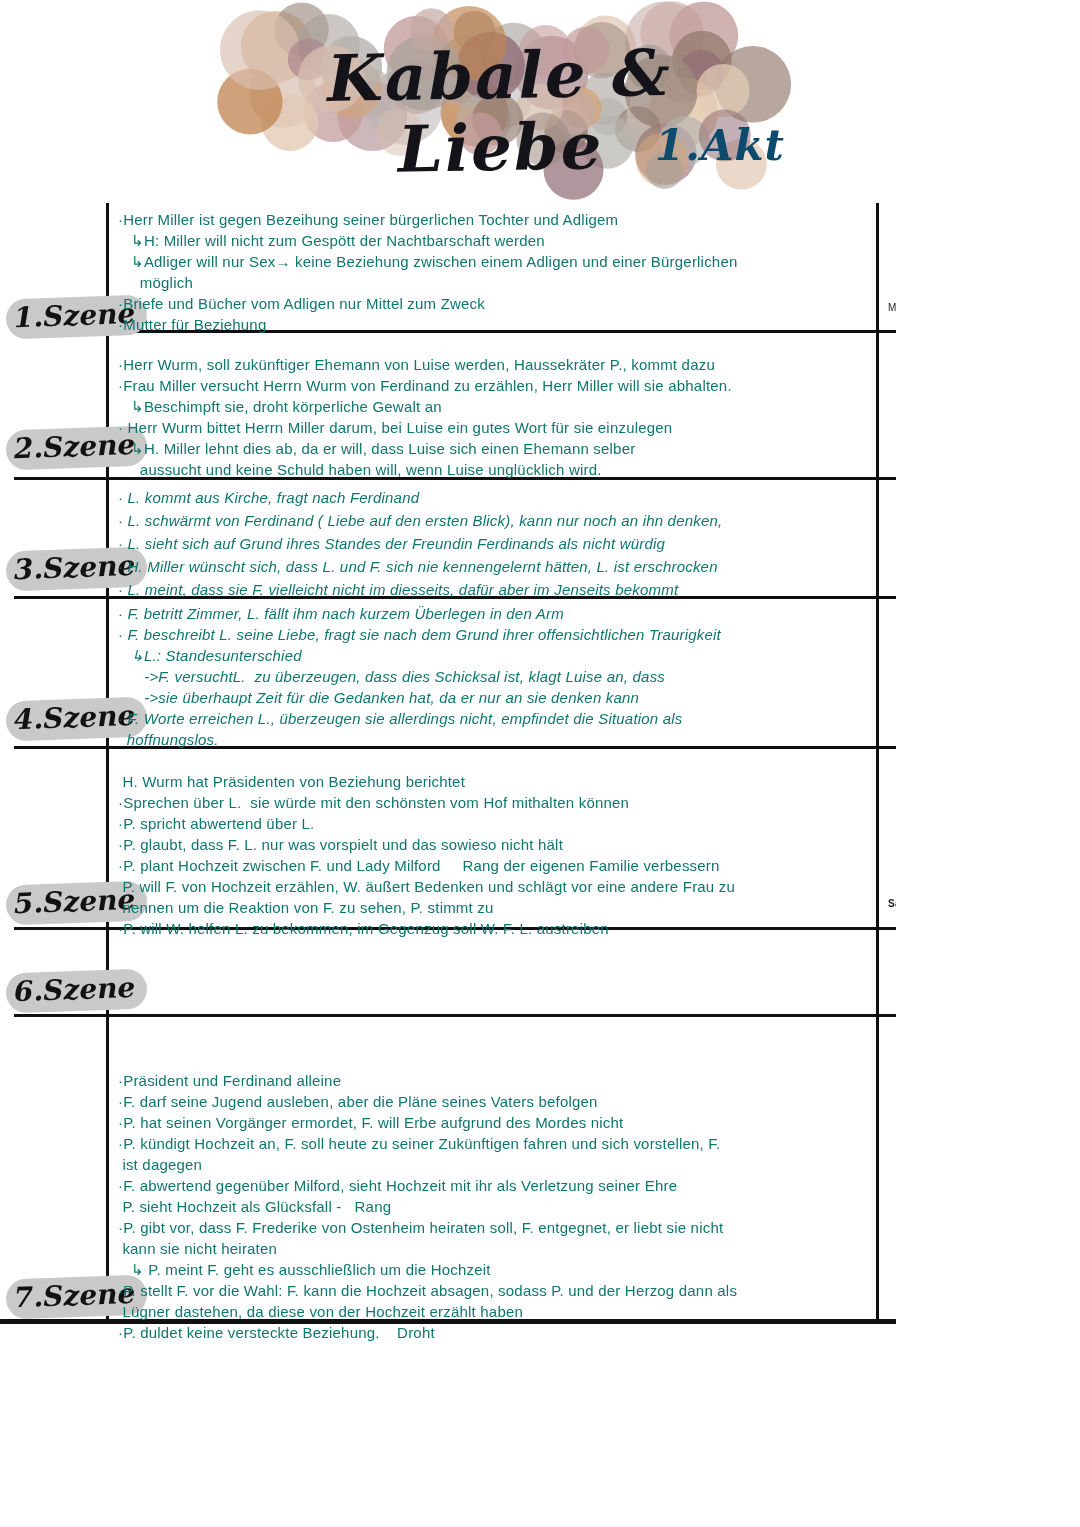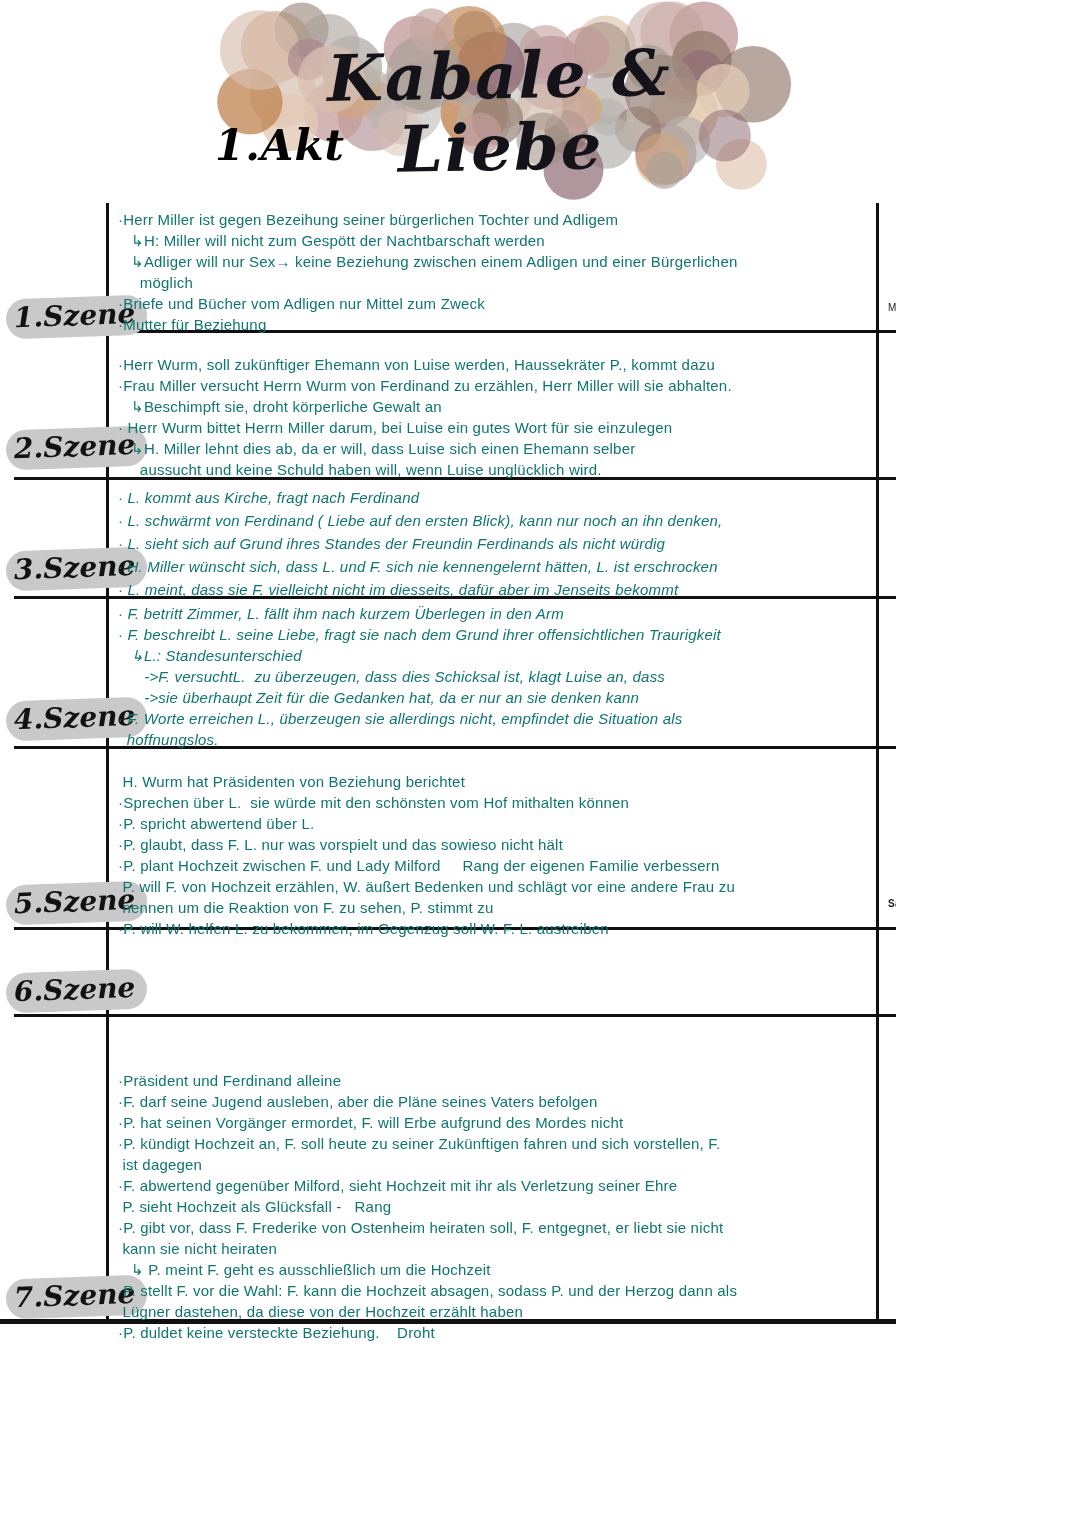--- a/index.html
+++ b/index.html
@@ -18,24 +18,24 @@
     position:absolute;left:215px;top:40px;width:570px;
     text-align:center;
     font-family:"DejaVu Serif", serif;
     font-style:italic;font-weight:bold;
     font-size:64px;line-height:72px;color:#15131a;
     letter-spacing:2px;
     transform:rotate(-1deg);
   }
   .title-sub{
     position:absolute;left:215px;top:118px;width:570px;
-    text-align:left;
+    text-align:right;
     font-family:"DejaVu Serif", serif;
     font-style:italic;font-weight:bold;
-    font-size:42px;line-height:56px;color:#000000;
+    font-size:42px;line-height:56px;color:#0c4a6e;
     letter-spacing:1px;
   }
   
   .vline{position:absolute;width:3px;background:#101010;}
   .hline{position:absolute;height:3px;background:#101010;}
   .hline.thick{height:5px;}
   
   .notes{
     position:absolute;left:118px;width:754px;
     font-size:15px;line-height:21px;letter-spacing:0.2px;

